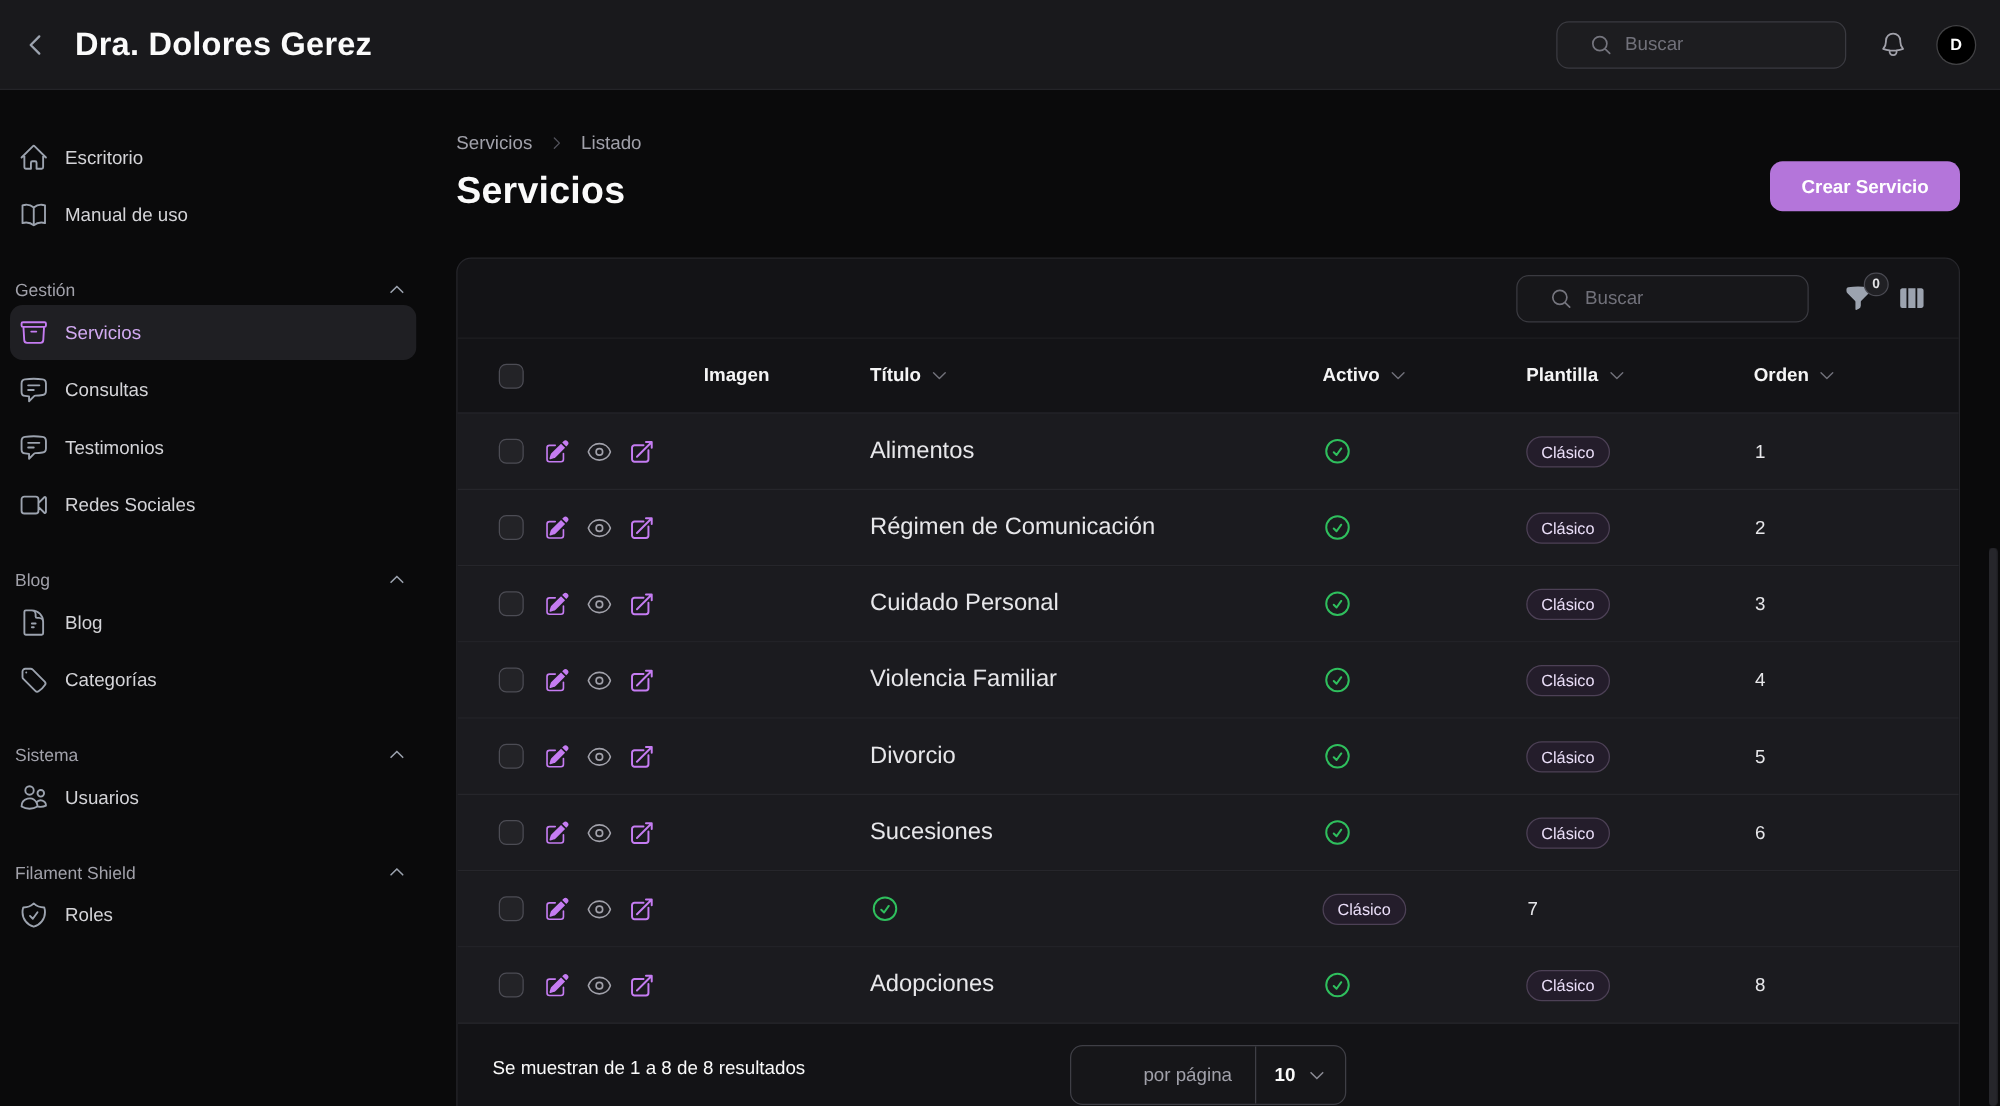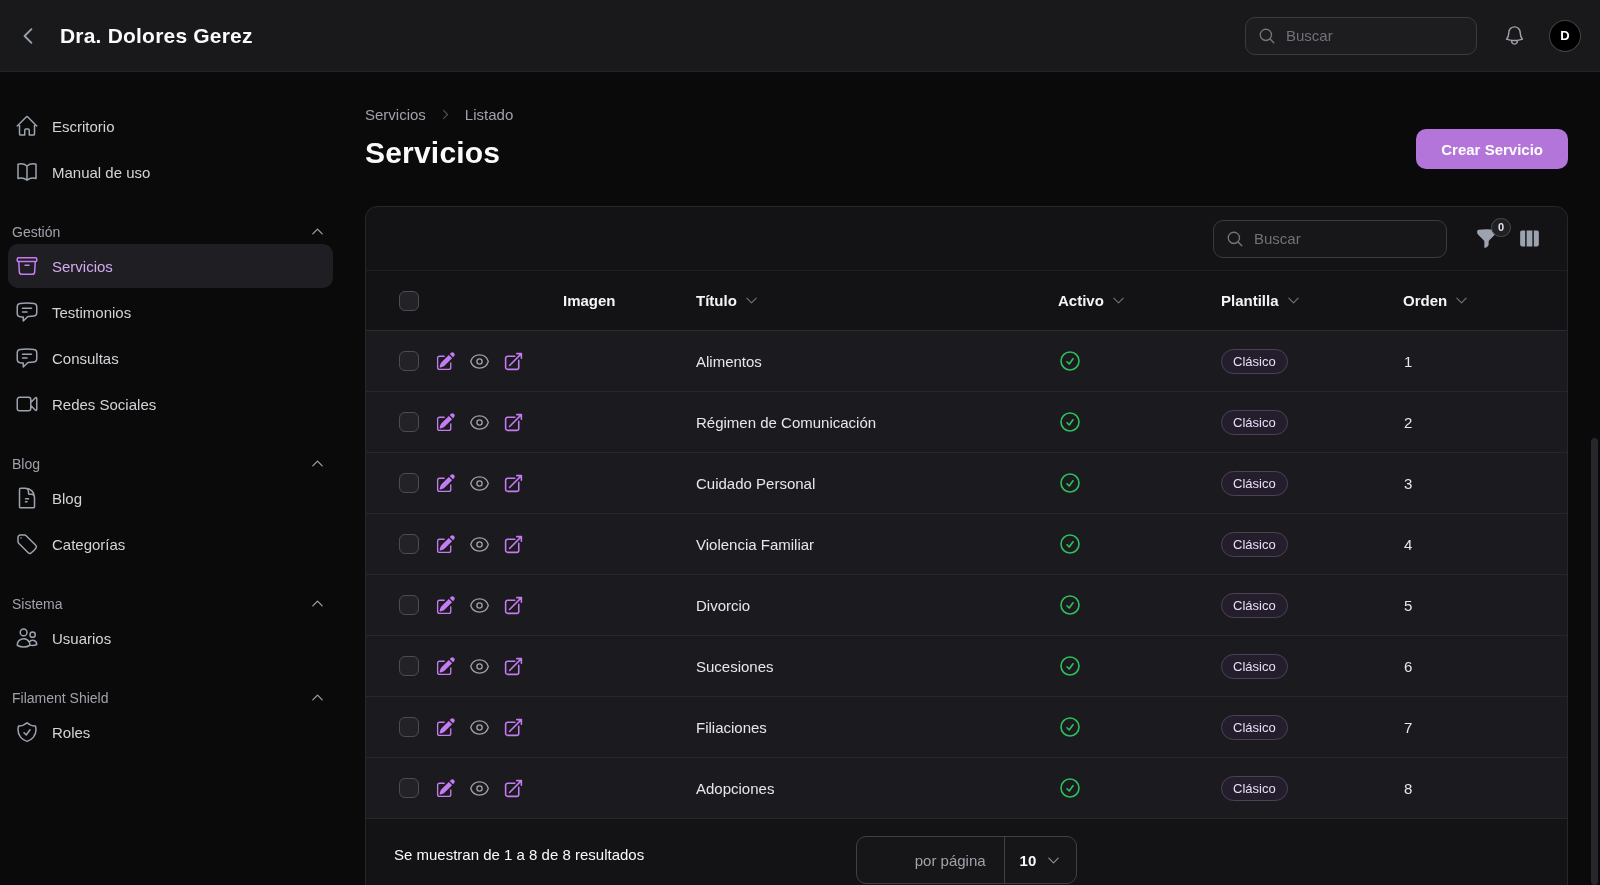--- a/index.html
+++ b/index.html
@@ -17,25 +17,25 @@
     --success:#2fbf5d;
   }
   svg{display:block;}
   
   .topbar{
     height:72px; display:flex; align-items:center;
     padding:0 20px 0 10px; background:#19191c;
     border-bottom:1px solid #242428;
   }
   .back-btn{width:36px;height:36px;display:flex;align-items:center;justify-content:center;color:#9ca3af;cursor:pointer;background:none;border:none;}
-  .topbar-title{font-size:21px;font-weight:700;color:#fafafa;margin-left:14px;letter-spacing:.2px;}
+  .topbar-title{font-size:26px;font-weight:700;color:#fafafa;margin-left:14px;letter-spacing:.2px;}
   .spacer{flex:1;}
   .search-box{
     width:232px;height:38px;border:1px solid #3a3a40;border-radius:10px;
-    display:flex;align-items:center;padding:0 12px;gap:10px;color:#75757e;
+    display:flex;align-items:center;padding:0 26px;gap:10px;color:#75757e;
     background:rgba(255,255,255,0.02);
   }
   .search-box input{background:none;border:none;outline:none;color:#e4e4e7;font-size:15px;width:100%;font-family:inherit;}
   .search-box input::placeholder{color:#71717a;}
   .bell-btn{margin-left:26px;color:#a1a1aa;background:none;border:none;cursor:pointer;}
   .avatar{
     width:30px;height:30px;border-radius:50%;background:#000;color:#fff;
     display:flex;align-items:center;justify-content:center;
     font-size:13px;font-weight:700;margin-left:24px;cursor:pointer;
     box-shadow:0 0 0 1px rgba(255,255,255,.18);
@@ -89,21 +89,21 @@
   .trow{height:61px;background:#1b1b1f;border-bottom:1px solid #26262b;}
   .cell-check{padding-left:33px;}
   .checkbox{
     width:20px;height:20px;border-radius:6px;border:1px solid #4c4c54;background:#232327;
     appearance:none;cursor:pointer;display:block;
   }
   .cell-actions{display:flex;align-items:center;gap:13px;padding-left:9px;}
   .act-btn{background:none;border:none;cursor:pointer;padding:0;}
   .act-edit,.act-open{color:var(--accent);}
   .act-view{color:#a1a1aa;}
-  .cell-title{padding-left:12px;font-size:15px;color:#e7e7ea;}
+  .cell-title{padding-left:12px;font-size:19px;color:#e7e7ea;}
   .cell-active{padding-left:12px;color:var(--success);}
   .cell-badge{padding-left:12px;}
   .badge{
     display:inline-block;padding:4px 11px;border-radius:999px;font-size:13px;font-weight:500;
     color:#eadef8;background:#241d2b;border:1px solid #4d4156;
   }
   .cell-order{padding-left:13px;font-size:15px;color:#e7e7ea;}
   .tfoot{display:grid;grid-template-columns:1fr auto 1fr;padding:0 28px;align-items:start;}
   .summary{font-size:15px;color:#fafafa;margin-top:27px;}
   .per-page{
@@ -179,29 +179,29 @@
           </svg>
         </span>
       <span>Servicios</span>
       </div>
       <div class="side-item">
         <span class="ico">
           <svg width="24" height="24" viewBox="0 0 24 24" fill="none" stroke="currentColor" stroke-width="1.5" stroke-linecap="round" stroke-linejoin="round">
             <path d="M7.5 8.25h9m-9 3.75H12m-9.75 1.51c0 1.6 1.123 2.994 2.707 3.227 1.087.16 2.185.283 3.293.369V21l4.076-4.076a1.526 1.526 0 0 1 1.037-.443 48.282 48.282 0 0 0 5.68-.494c1.584-.233 2.707-1.626 2.707-3.228V6.741c0-1.602-1.123-2.995-2.707-3.228A48.394 48.394 0 0 0 12 3c-2.392 0-4.744.175-7.043.513C3.373 3.746 2.25 5.14 2.25 6.741v6.018Z"></path>
           </svg>
         </span>
+      <span>Consultas</span>
+      </div>
+      <div class="side-item">
+        <span class="ico">
+          <svg width="24" height="24" viewBox="0 0 24 24" fill="none" stroke="currentColor" stroke-width="1.5" stroke-linecap="round" stroke-linejoin="round">
+            <path d="M7.5 8.25h9m-9 3.75H12m-9.75 1.51c0 1.6 1.123 2.994 2.707 3.227 1.087.16 2.185.283 3.293.369V21l4.076-4.076a1.526 1.526 0 0 1 1.037-.443 48.282 48.282 0 0 0 5.68-.494c1.584-.233 2.707-1.626 2.707-3.228V6.741c0-1.602-1.123-2.995-2.707-3.228A48.394 48.394 0 0 0 12 3c-2.392 0-4.744.175-7.043.513C3.373 3.746 2.25 5.14 2.25 6.741v6.018Z"></path>
+          </svg>
+        </span>
       <span>Testimonios</span>
-      </div>
-      <div class="side-item">
-        <span class="ico">
-          <svg width="24" height="24" viewBox="0 0 24 24" fill="none" stroke="currentColor" stroke-width="1.5" stroke-linecap="round" stroke-linejoin="round">
-            <path d="M7.5 8.25h9m-9 3.75H12m-9.75 1.51c0 1.6 1.123 2.994 2.707 3.227 1.087.16 2.185.283 3.293.369V21l4.076-4.076a1.526 1.526 0 0 1 1.037-.443 48.282 48.282 0 0 0 5.68-.494c1.584-.233 2.707-1.626 2.707-3.228V6.741c0-1.602-1.123-2.995-2.707-3.228A48.394 48.394 0 0 0 12 3c-2.392 0-4.744.175-7.043.513C3.373 3.746 2.25 5.14 2.25 6.741v6.018Z"></path>
-          </svg>
-        </span>
-      <span>Consultas</span>
       </div>
       <div class="side-item">
         <span class="ico">
           <svg width="24" height="24" viewBox="0 0 24 24" fill="none" stroke="currentColor" stroke-width="1.5" stroke-linecap="round" stroke-linejoin="round">
             <path d="m15.75 10.5 4.72-4.72a.75.75 0 0 1 1.28.53v11.38a.75.75 0 0 1-1.28.53l-4.72-4.72M4.5 18.75h9a2.25 2.25 0 0 0 2.25-2.25v-9a2.25 2.25 0 0 0-2.25-2.25h-9A2.25 2.25 0 0 0 2.25 7.5v9a2.25 2.25 0 0 0 2.25 2.25Z"></path>
           </svg>
         </span>
       <span>Redes Sociales</span>
       </div>
       <div class="group">
@@ -508,21 +508,20 @@
                   </svg></span></button>
       <button class="act-btn act-view"><span><svg width="21" height="21" viewBox="0 0 24 24" fill="none" stroke="currentColor" stroke-width="1.5" stroke-linecap="round" stroke-linejoin="round">
                     <path d="M2.036 12.322a1.012 1.012 0 0 1 0-.639C3.423 7.51 7.36 4.5 12 4.5c4.638 0 8.573 3.007 9.963 7.178.07.207.07.431 0 .639C20.577 16.49 16.64 19.5 12 19.5c-4.638 0-8.573-3.007-9.963-7.178Z"></path>
                     <path d="M15 12a3 3 0 1 1-6 0 3 3 0 0 1 6 0Z"></path>
                   </svg></span></button>
       <button class="act-btn act-open"><span><svg width="21" height="21" viewBox="0 0 24 24" fill="none" stroke="currentColor" stroke-width="1.8" stroke-linecap="round" stroke-linejoin="round">
                     <path d="M13.5 6H5.25A2.25 2.25 0 0 0 3 8.25v10.5A2.25 2.25 0 0 0 5.25 21h10.5A2.25 2.25 0 0 0 18 18.75V10.5m-10.5 6L21 3m0 0h-5.25M21 3v5.25"></path>
                   </svg></span></button>
     </div>
     <div class="cell-image"></div>
-    <div class="cell-title">Filiaciones</div>
     <div class="cell-active"><span><svg width="24" height="24" viewBox="0 0 24 24" fill="none" stroke="currentColor" stroke-width="1.6" stroke-linecap="round" stroke-linejoin="round">
                   <path d="M9 12.75 11.25 15 15 9.75M21 12a9 9 0 1 1-18 0 9 9 0 0 1 18 0Z"></path>
                 </svg></span></div>
     <div class="cell-badge"><span class="badge">Clásico</span></div>
     <div class="cell-order">7</div>
           </div>
           <div class="grid-row trow">
             <div class="cell-check">
       <input type="checkbox" class="checkbox" style="">
     </div>

